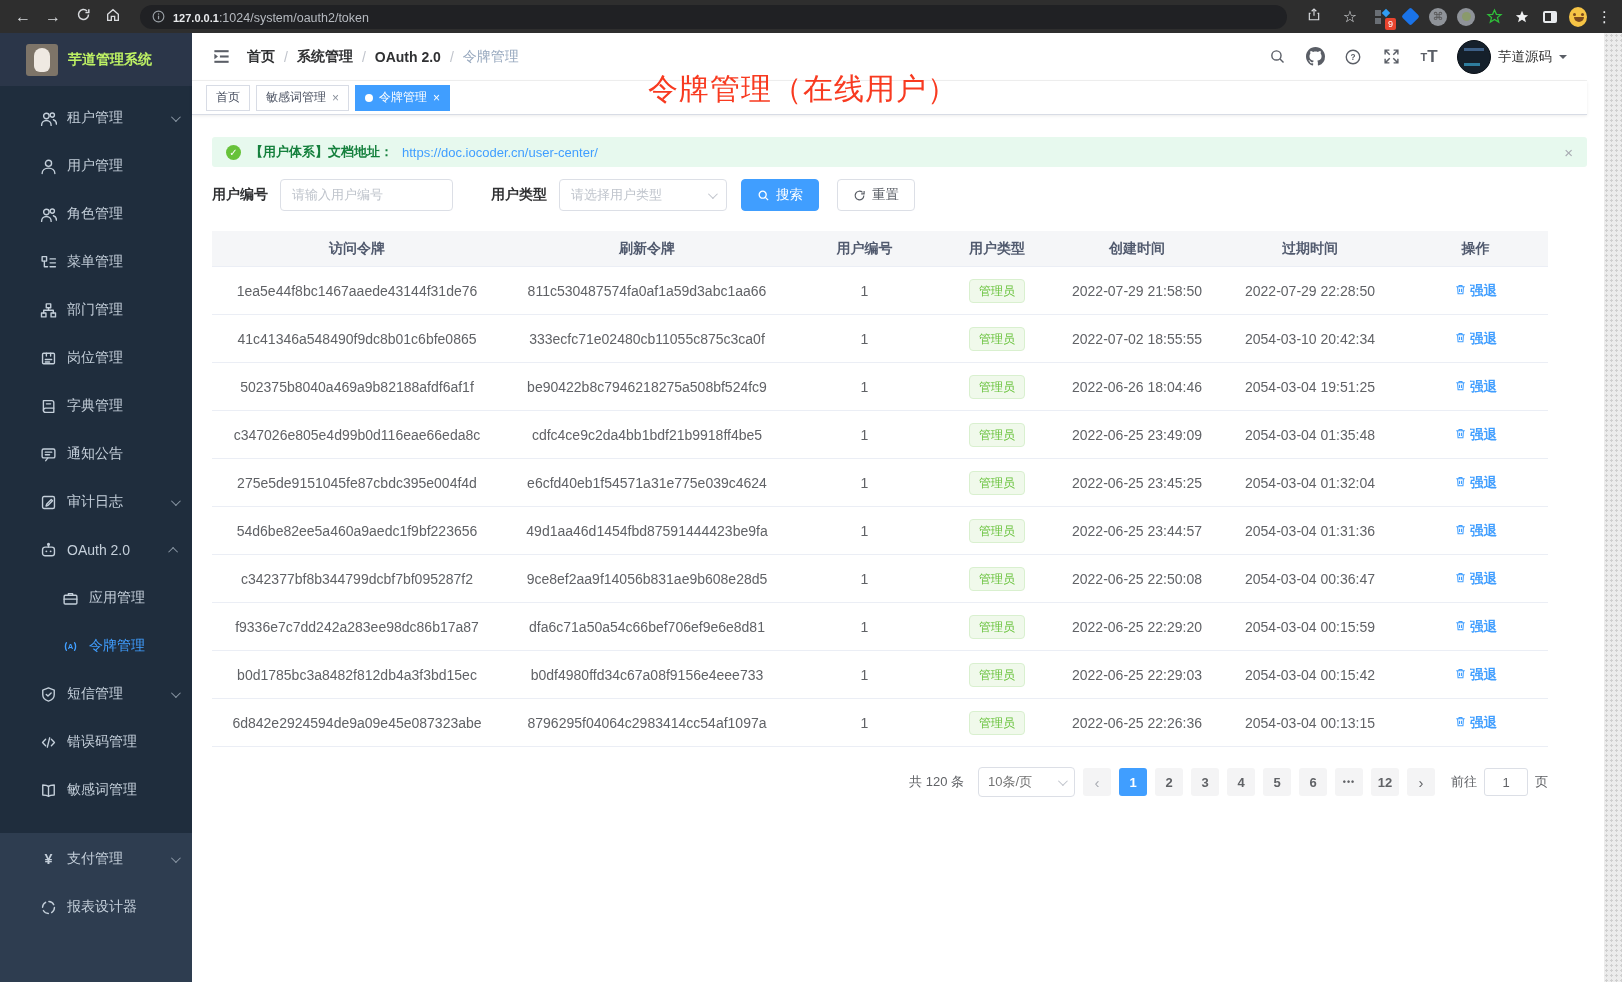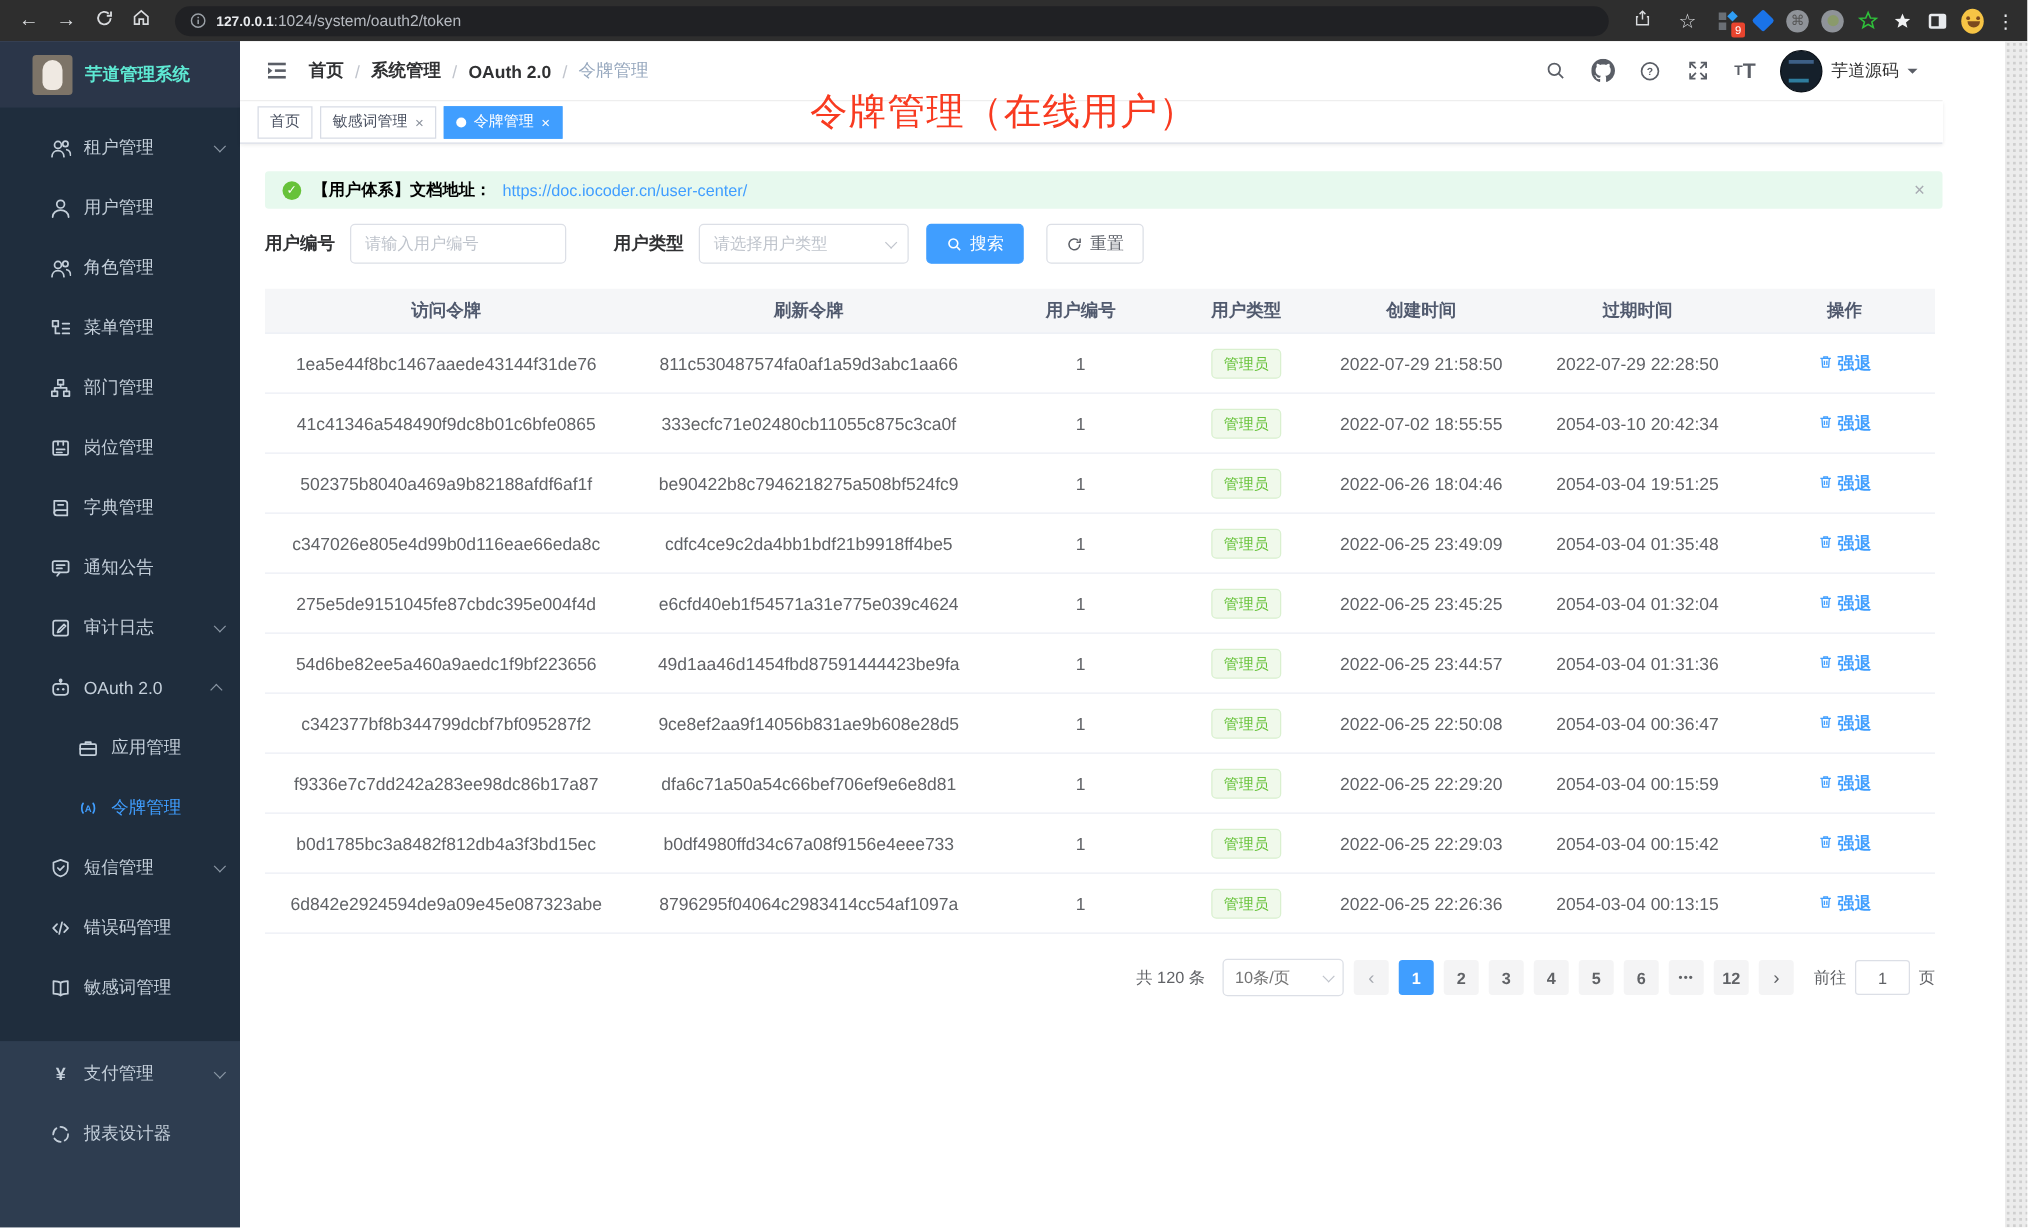--- a/index.html
+++ b/index.html
@@ -30,35 +30,35 @@
   
   .app { display:flex; height:949px; position:relative; }
   .desktop-strip { position:absolute; right:0; top:0; bottom:0; width:18px;
     background:#ececec; background-image:radial-gradient(#cfcfcf 1px, transparent 1.2px); background-size:5px 5px; }
 
   
   .sidebar { width:192px; display:flex; flex-direction:column; background:#2e3d50; flex-shrink:0; }
   .logo-row { height:53px; background:#2b3649; display:flex; align-items:center; gap:10px; padding-left:26px; flex-shrink:0; }
   .logo-img { width:32px; height:32px; border-radius:3px; background:#7d7468; position:relative; overflow:hidden; }
   .logo-img:before { content:""; position:absolute; left:8px; top:4px; width:16px; height:24px; border-radius:8px 8px 6px 6px; background:#efe9e2; }
-  .logo-title { color:#5eead4; font-size:14px; font-weight:700; }
+  .logo-title { color:#bef264; font-size:14px; font-weight:700; }
   .menu-top { height:747px; background:#1f2d3d; padding-top:8px; }
   .menu-bottom { flex:1; background:#2e3d50; padding-top:2px; }
   .m-item { height:48px; display:flex; align-items:center; gap:10px; padding-left:40px; padding-right:14px; color:#c4cfda; font-size:14px; cursor:pointer; }
   .m-item.sub { padding-left:62px; }
   .m-item.active { color:#409eff; }
   .m-item .micon { width:17px; height:17px; flex-shrink:0; display:flex; align-items:center; justify-content:center; }
   .m-item .micon svg { display:block; }
   .m-item .mlabel { flex:1; white-space:nowrap; }
   .chev { width:7px; height:7px; border-right:1.6px solid #8a97a5; border-bottom:1.6px solid #8a97a5; flex-shrink:0; }
   .chev.down { transform:rotate(45deg) translateY(-2px); }
   .chev.up { transform:rotate(-135deg) translateY(-2px); }
 
   
-  .main { flex:1; display:flex; flex-direction:column; background:#fff; padding-right:68px;justify-content:space-between; }
+  .main { flex:1; display:flex; flex-direction:column; background:#fff; padding-right:35px;justify-content:space-between; }
   .navbar { height:48px; display:flex; align-items:center; padding:0 20px; border-bottom:1px solid #f0f0f0; }
   .hamburger { margin-right:16px; cursor:pointer; display:flex; align-items:center; }
   .crumbs { display:flex; align-items:center; gap:9px; font-size:14px; color:#303133; }
   .crumb { cursor:pointer; font-weight:700; }
   .crumb-sep { color:#c0c4cc; font-weight:400; }
   .crumb.last { color:#97a8be; font-weight:400; cursor:default; }
   .nav-right { margin-left:auto; display:flex; align-items:center; gap:18px; }
   .nav-ico { width:20px; height:20px; display:flex; align-items:center; justify-content:center; cursor:pointer; color:#5a5e66; }
   .tt { font-weight:700; color:#5a5e66; }
   .tt .small { font-size:11px; } .tt .big { font-size:17px; }
@@ -436,21 +436,21 @@
           <span>令牌管理</span>
           <span class="t-close">×</span>
         </span>
       </div>
 
     <div class="content">
       <div class="annotation" id="annotation" style="color: rgb(248, 58, 32);">令牌管理（在线用户）</div>
 
       <div class="alert" id="alertbox" style="background: rgb(231, 249, 238);">
         <span class="alert-check">✓</span>
-        <span class="alert-text" style="color: #000000;">【用户体系】文档地址：</span>
+        <span class="alert-text" style="color: #15803d;">【用户体系】文档地址：</span>
         <span class="alert-link">https://doc.iocoder.cn/user-center/</span>
         <span class="alert-close">×</span>
       </div>
 
       <div class="filters">
         <span class="f-label">用户编号</span>
         <span class="f-input">请输入用户编号</span>
         <span class="f-gap"></span>
         <span class="f-label">用户类型</span>
         <span class="f-select">

